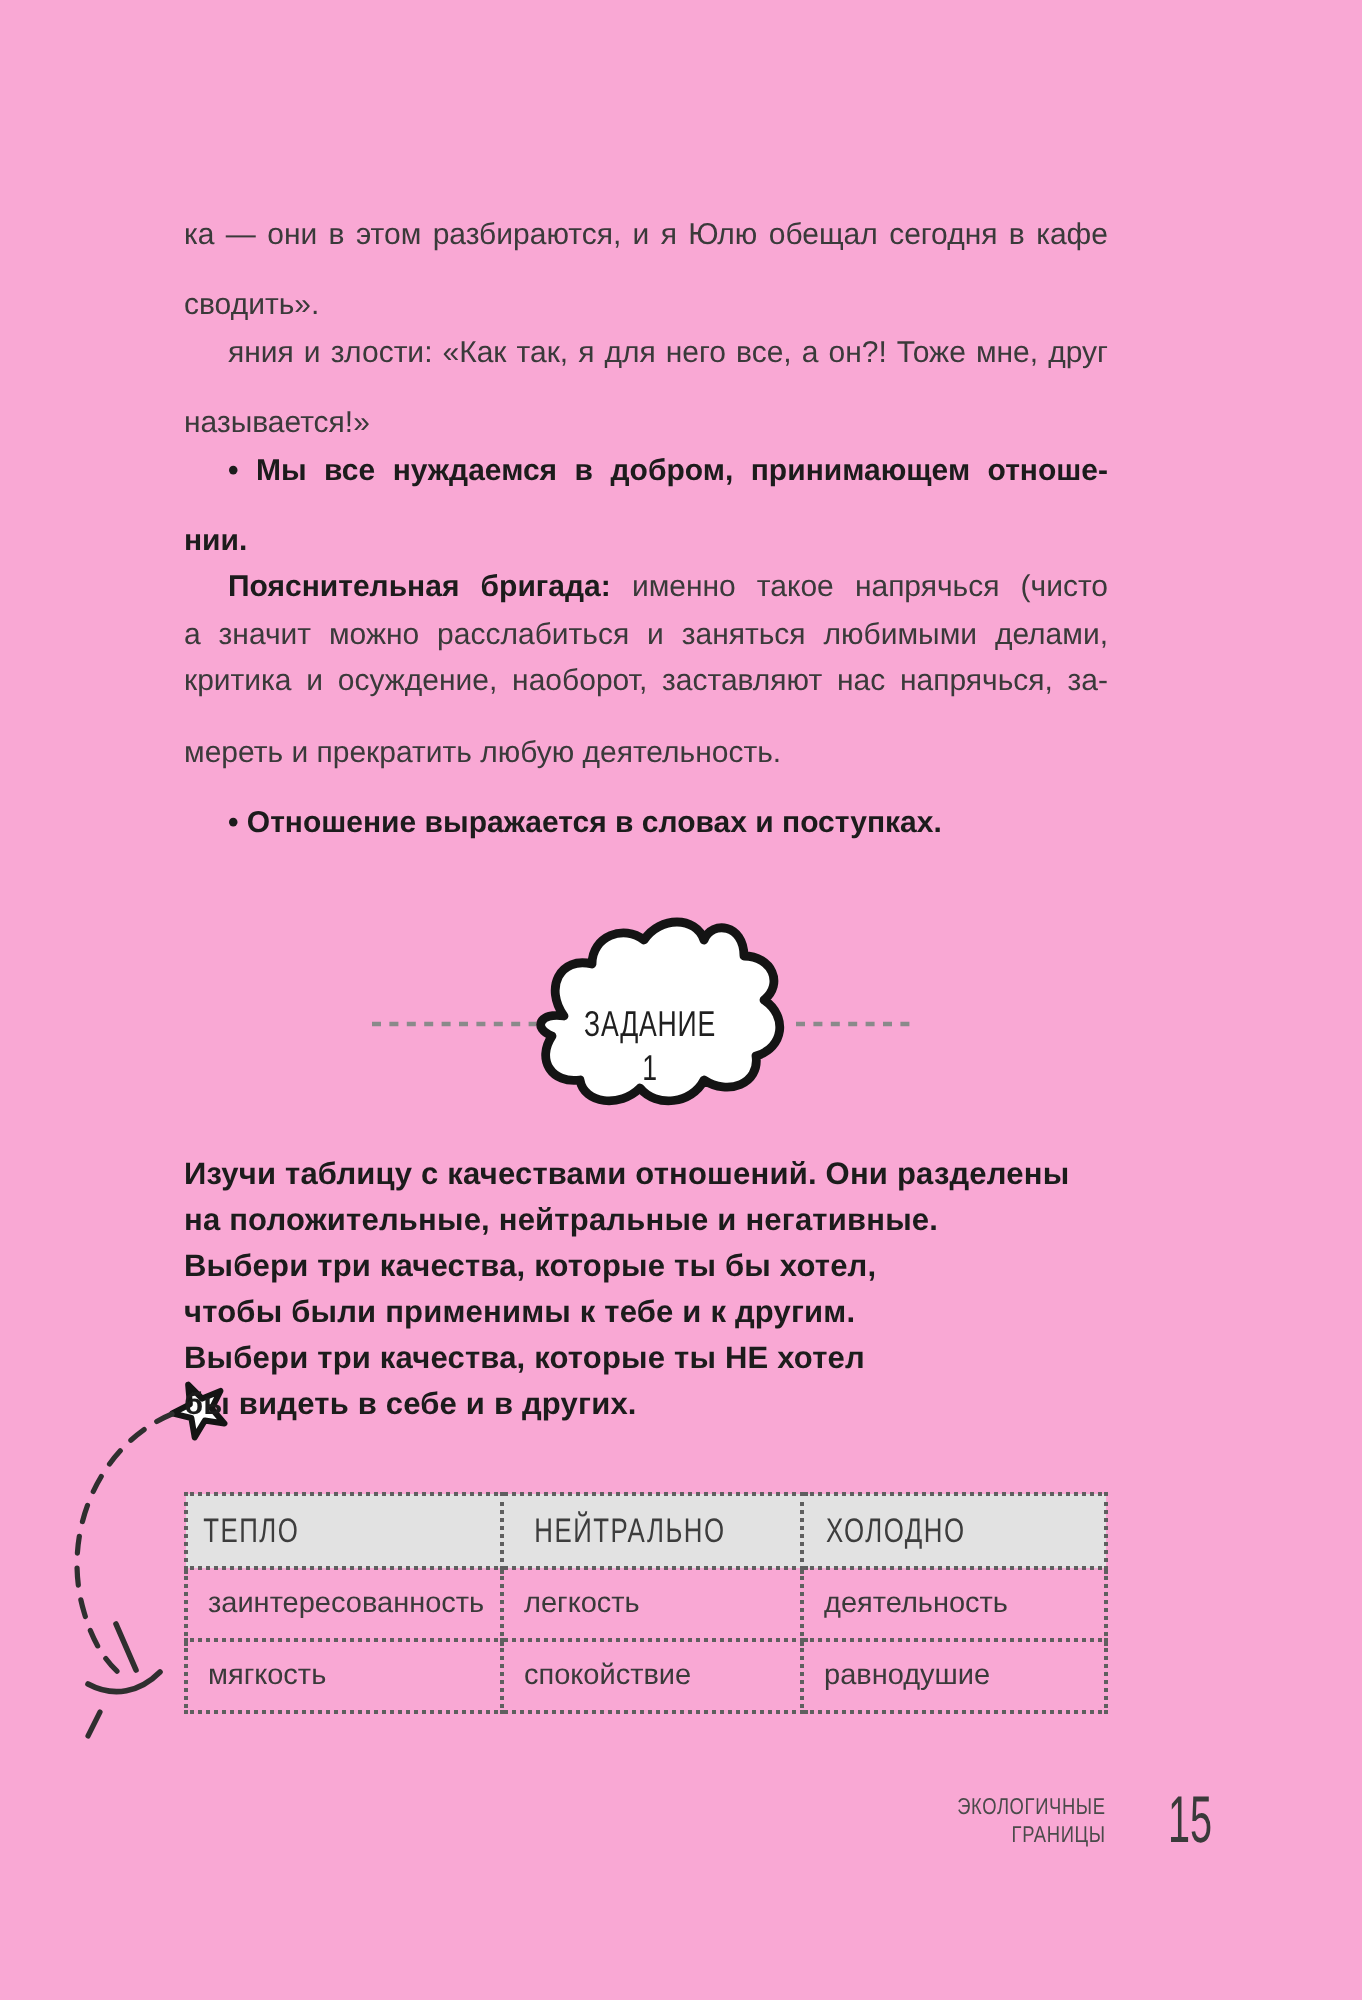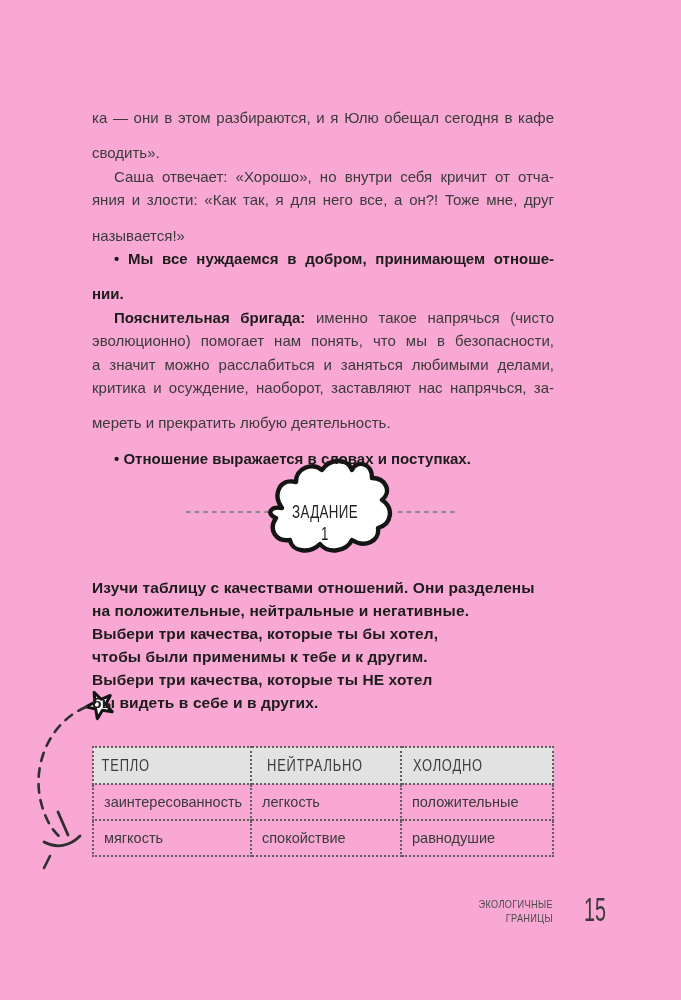--- a/index.html
+++ b/index.html
@@ -85,31 +85,29 @@
       <path d="M 50,856 L 44,868" stroke-width="2.6"></path>
     </g>
   </svg>
 
   <div class="body-text">
     <div class="para">
       <div class="jline">ка — они в этом разбираются, и я Юлю обещал сегодня в кафе</div>
       <div class="jline">сводить».</div>
     </div>
     <div class="para indent">
-      <div class="jline">Саша отвечает: «Хорошо», но внутри себя кричит от отча-</div>
       <div class="jline">яния и злости: «Как так, я для него все, а он?! Тоже мне, друг</div>
       <div class="jline">называется!»</div>
     </div>
     <div class="para indent bold">
       <div class="jline">• Мы все нуждаемся в добром, принимающем отноше-</div>
       <div class="jline">нии.</div>
     </div>
     <div class="para indent">
       <div class="jline"><span class="lead">Пояснительная бригада:</span> <span>именно такое напрячься (чисто</span></div>
-      <div class="jline">эволюционно) помогает нам понять, что мы в безопасности,</div>
       <div class="jline">а значит можно расслабиться и заняться любимыми делами,</div>
       <div class="jline">критика и осуждение, наоборот, заставляют нас напрячься, за-</div>
       <div class="jline">мереть и прекратить любую деятельность.</div>
     </div>
     <div class="para indent bold">
       <div class="jline">• Отношение выражается в словах и поступках.</div>
     </div>
   </div>
 
   <div class="badge-label">ЗАДАНИЕ 1</div>
@@ -133,21 +131,21 @@
       <tr>
         <th><span class="cond">ТЕПЛО</span></th>
         <th><span class="cond">НЕЙТРАЛЬНО</span></th>
         <th><span class="cond">ХОЛОДНО</span></th>
       </tr>
     </thead>
     <tbody>
       <tr>
         <td>заинтересованность</td>
         <td>легкость</td>
-        <td>положительные</td>
+        <td>деятельность</td>
       </tr>
       <tr>
         <td>мягкость</td>
         <td>спокойствие</td>
         <td>равнодушие</td>
       </tr>
     </tbody>
   </table>
 
   <div class="footer-title">

